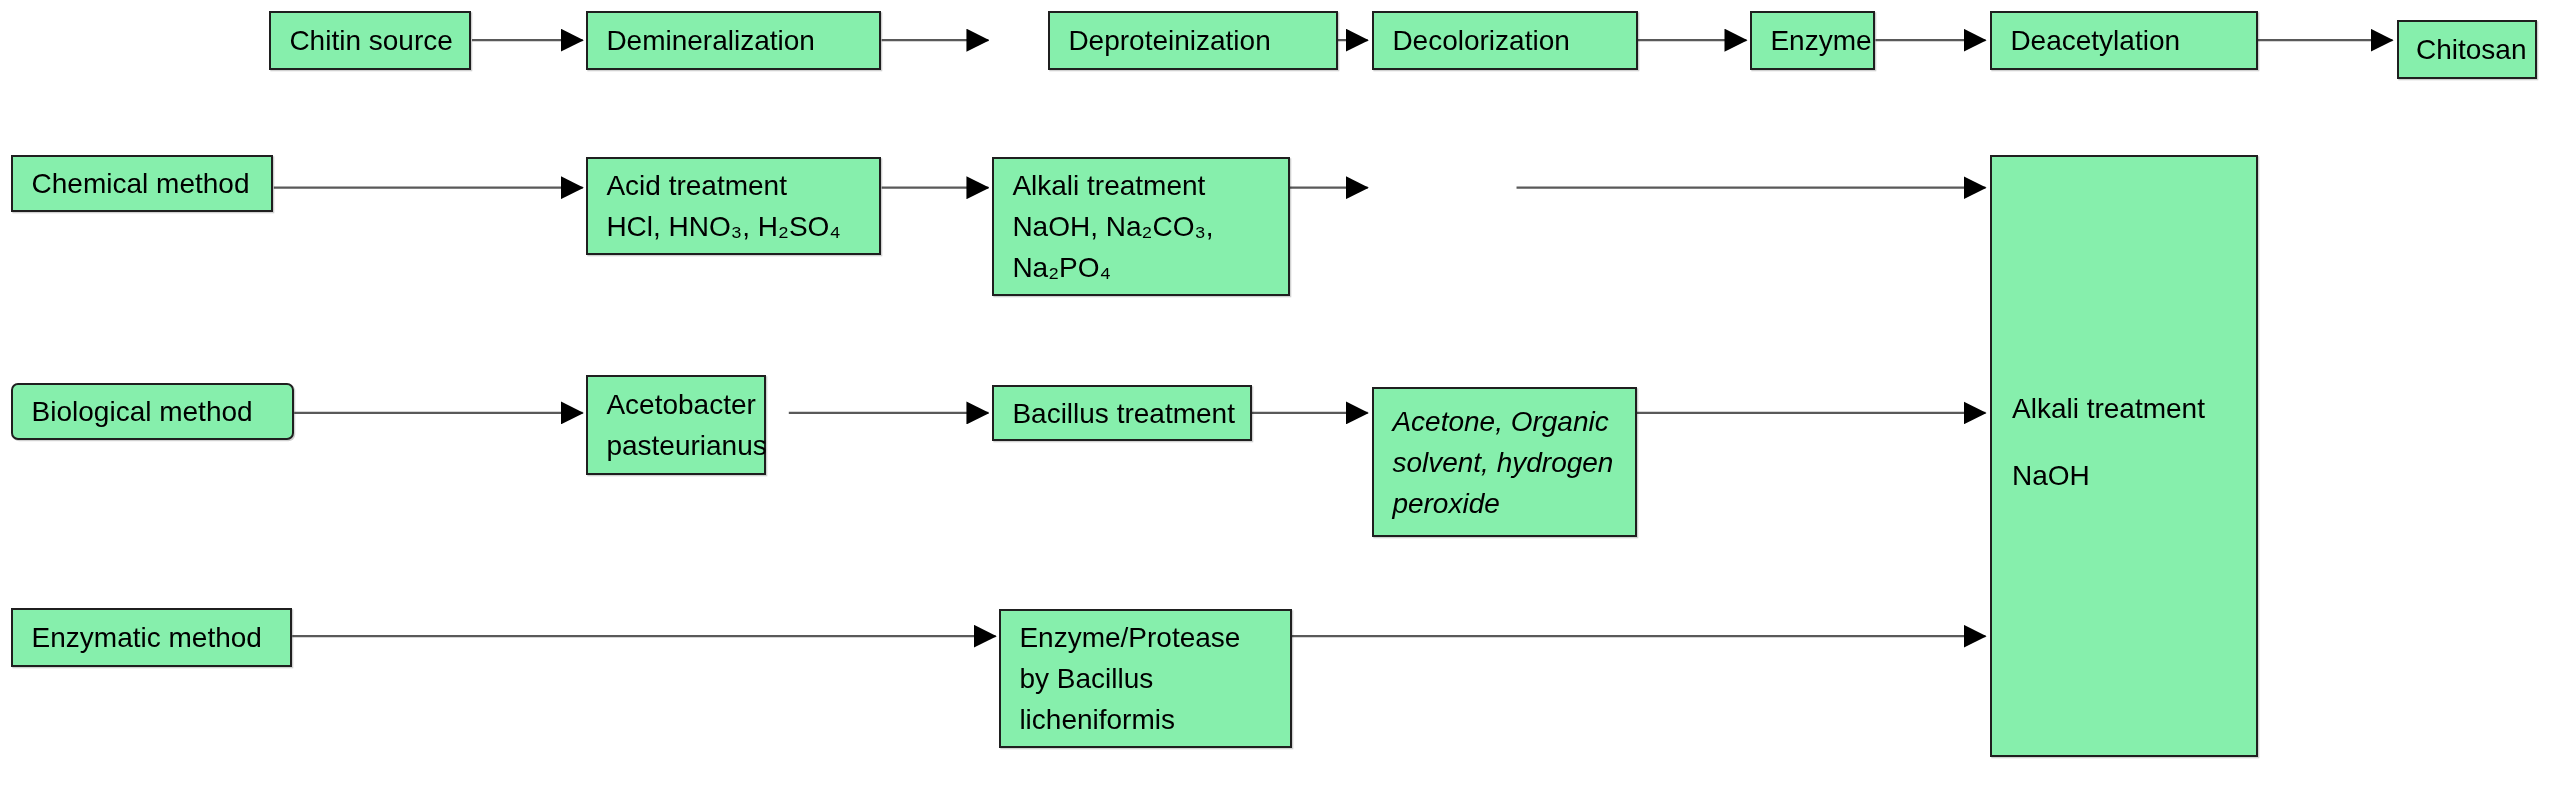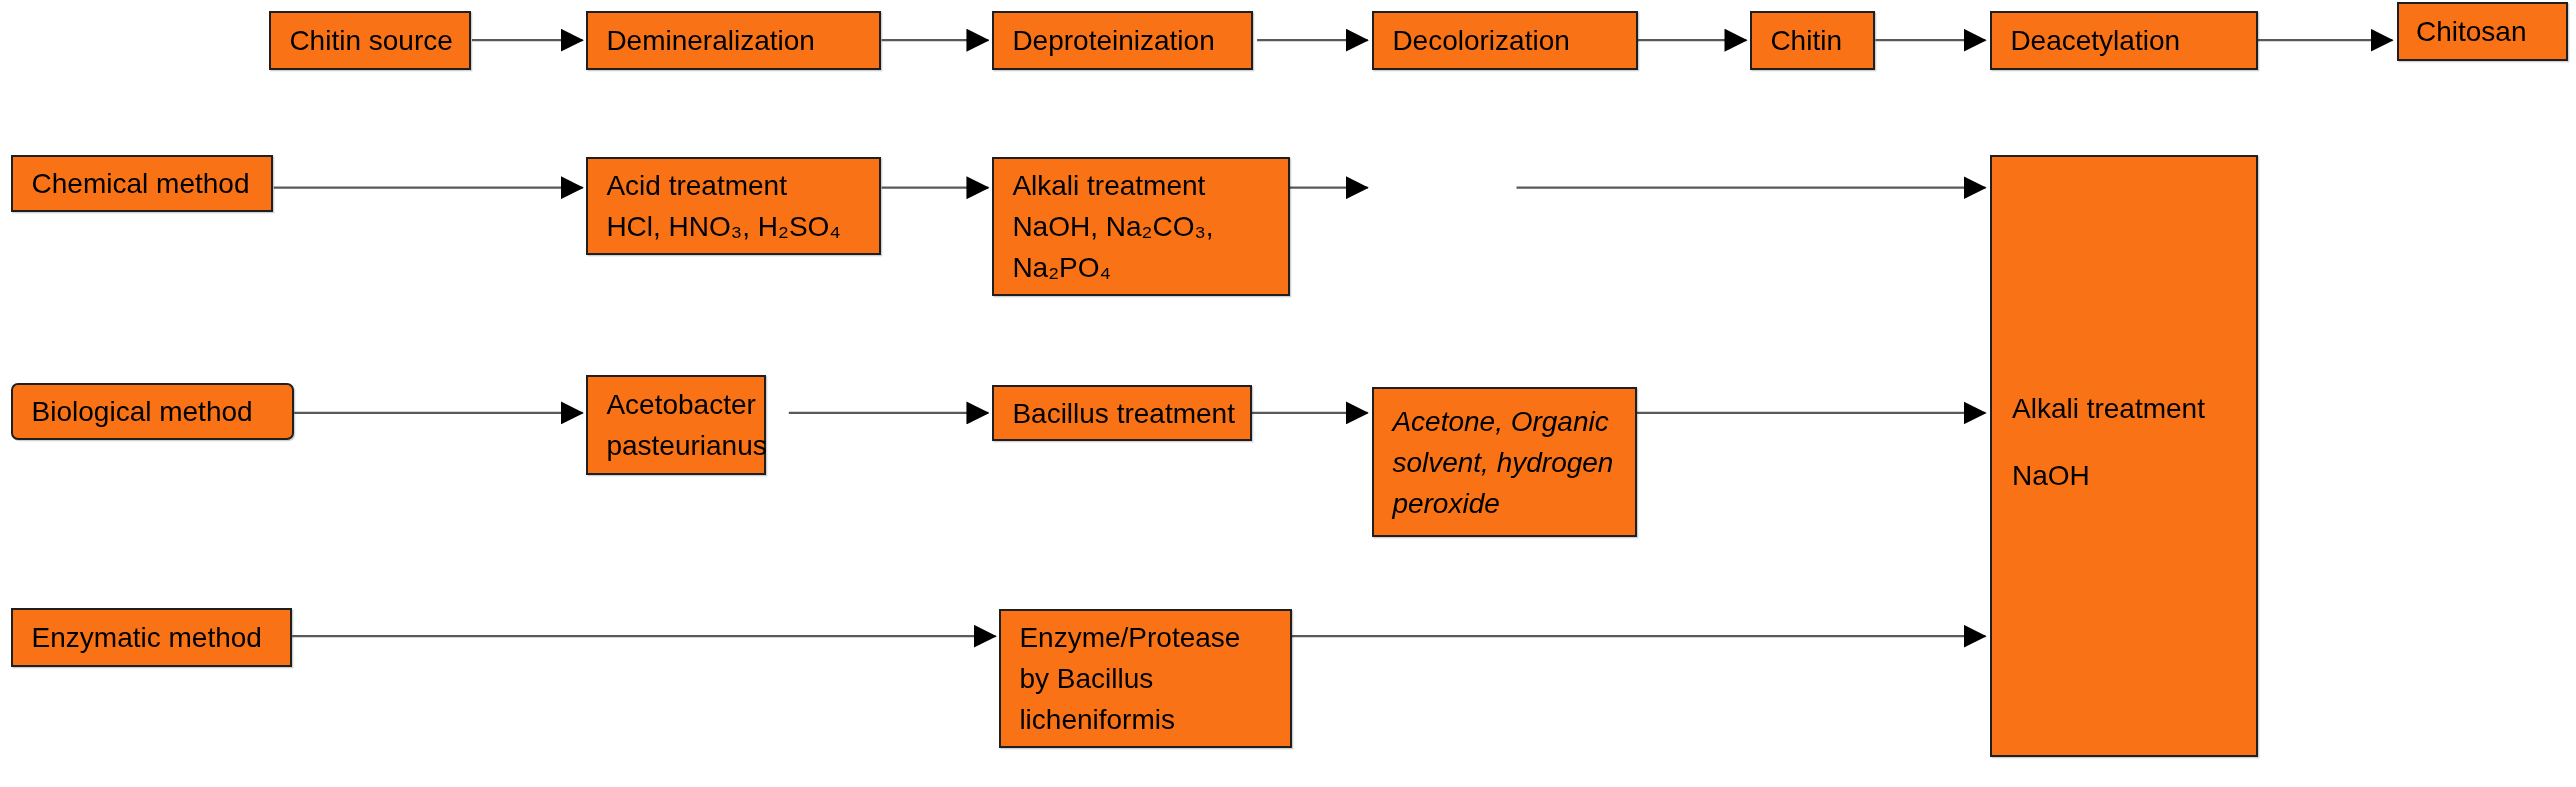--- a/index.html
+++ b/index.html
@@ -12,45 +12,45 @@
     color: #000000;
   }
   #connector-layer {
     position: absolute;
     left: 0; top: 0;
     width: 2576px; height: 787px;
   }
   .box {
     position: absolute;
     box-sizing: border-box;
-    background: #f97316;
+    background: #86efac;
     border: 2.6px solid #1f1f1f;
     display: flex;
     align-items: center;
     font-size: 28px;
     line-height: 41px;
     white-space: pre;
     padding: 0 12px 0 18.4px;
     box-shadow: 1.3px 1.3px 0 rgba(0,0,0,0.18);
   }
   .bigbox-line {
     position: absolute;
     left: 20px;
     font-size: 28px;
     line-height: 41px;
     white-space: pre;
   }
   
   #box-chitin-source    { left: 269px;  top: 10.5px;  width: 202px; height: 59px; }
   #box-demineralization { left: 586px;  top: 10.5px;  width: 295px; height: 59px; }
-  #box-deproteinization { left: 992px; top: 10.5px;  width: 261px; height: 59px; }
+  #box-deproteinization { left: 1048px; top: 10.5px;  width: 290px; height: 59px; }
   #box-decolorization   { left: 1372px; top: 10.5px;  width: 266px; height: 59px; }
   #box-chitin           { left: 1750px; top: 10.5px;  width: 125px; height: 59px; }
   #box-deacetylation    { left: 1990px; top: 10.5px;  width: 268px; height: 59px; }
-  #box-chitosan         { left: 2397px; top: 2px;  width: 171px; height: 59px; padding-left: 17px; }
+  #box-chitosan         { left: 2397px; top: 20px;  width: 140px; height: 59px; padding-left: 17px; }
   
   #box-chemical-method  { left: 11.2px;   top: 155px; width: 262px; height: 57px; }
   #box-acid-treatment   { left: 586px;  top: 157px; width: 295px; height: 98px; }
   #box-alkali-treatment { left: 992px; top: 157px; width: 298px; height: 139px; }
   #box-ethanol          { left: 1372px; top: 157px; width: 145px; height: 60px; }
   
   #box-biological-method{ left: 11.2px;   top: 383px; width: 283px; height: 57px; border-radius: 7px; }
   #box-acetobacter      { left: 586px;  top: 375px; width: 180px; height: 100px; }
   #box-bacillus-subtilis{ left: 992px; top: 385px; width: 260px; height: 56px; }
   #box-acetone          { left: 1372px; top: 387px; width: 265px; height: 150px; font-style: italic; }
@@ -93,21 +93,21 @@
     <line x1="2484" y1="627" x2="3014" y2="627" stroke="#595959" stroke-width="3.5" marker-end="url(#arrow)"></line>
 
     <line x1="443" y1="966" x2="1511" y2="966" stroke="#595959" stroke-width="3.5" marker-end="url(#arrow)"></line>
     <line x1="1961" y1="966" x2="3014" y2="966" stroke="#595959" stroke-width="3.5" marker-end="url(#arrow)"></line>
   </svg>
 
   <div class="box" id="box-chitin-source">Chitin source</div>
   <div class="box" id="box-demineralization">Demineralization</div>
   <div class="box" id="box-deproteinization">Deproteinization</div>
   <div class="box" id="box-decolorization">Decolorization</div>
-  <div class="box" id="box-chitin">Chitin</div>
+  <div class="box" id="box-chitin">Enzyme</div>
   <div class="box" id="box-deacetylation">Deacetylation</div>
   <div class="box" id="box-chitosan">Chitosan</div>
 
   <div class="box" id="box-chemical-method">Chemical method</div>
   <div class="box" id="box-acid-treatment">Acid treatment
 HCl, HNO₃, H₂SO₄</div>
   <div class="box" id="box-alkali-treatment">Alkali treatment
 NaOH, Na₂CO₃,
 Na₂PO₄</div>
 

